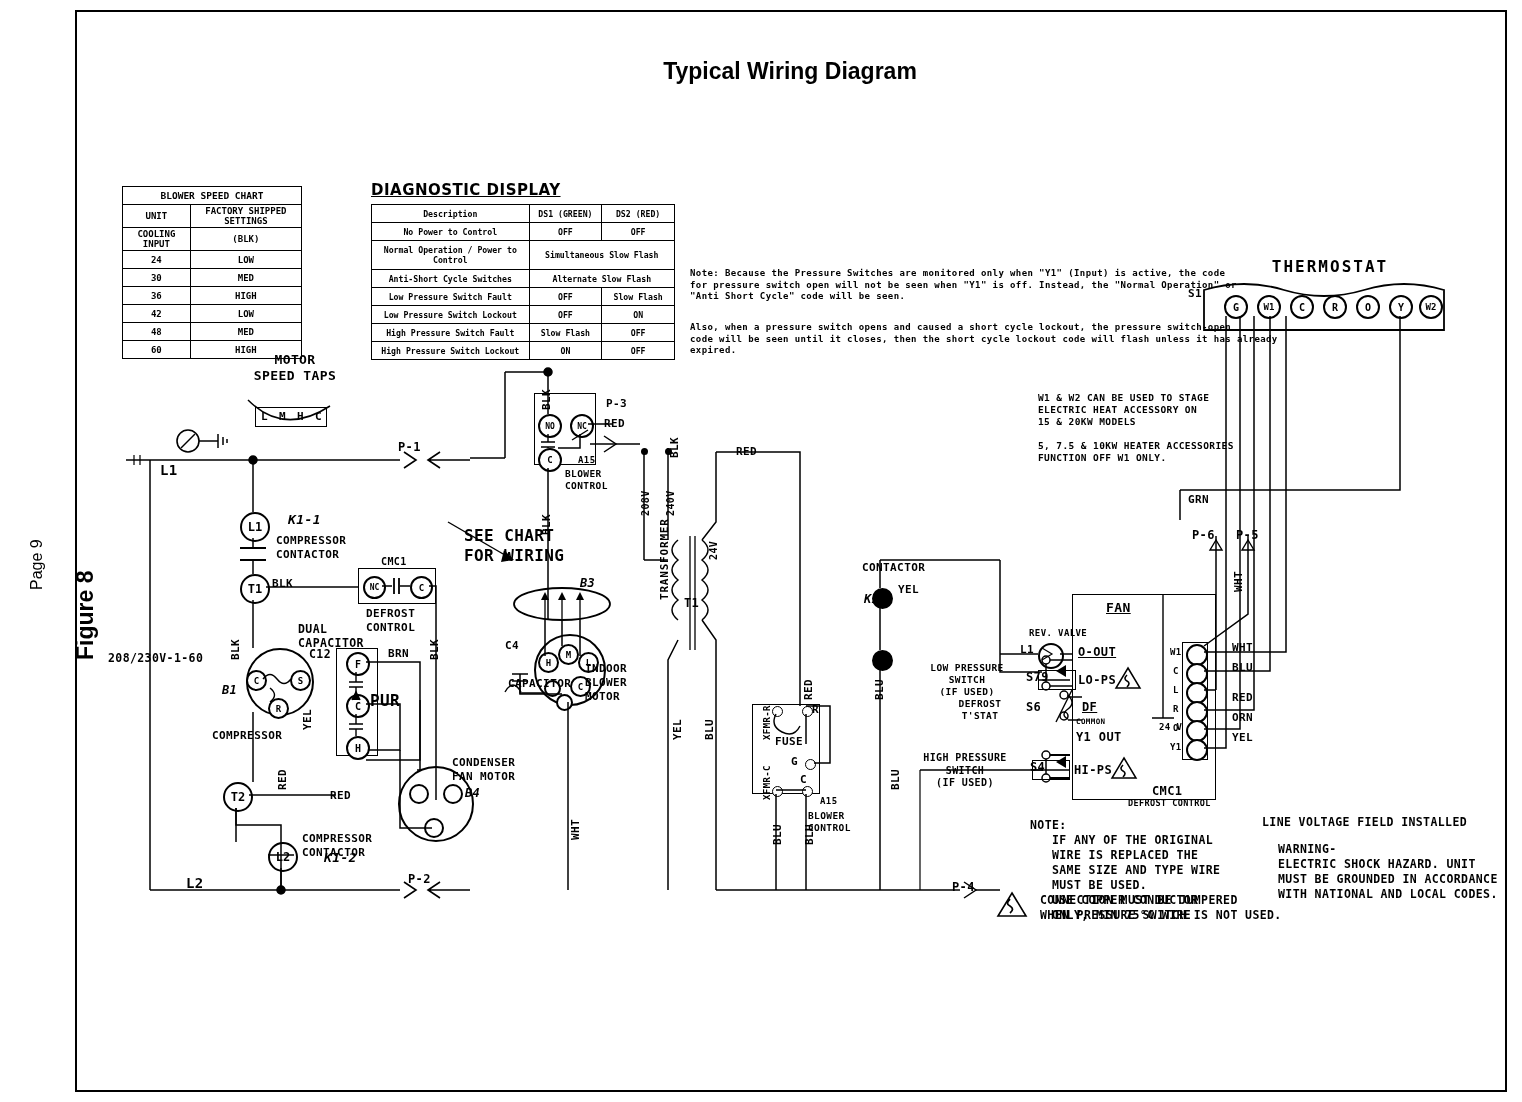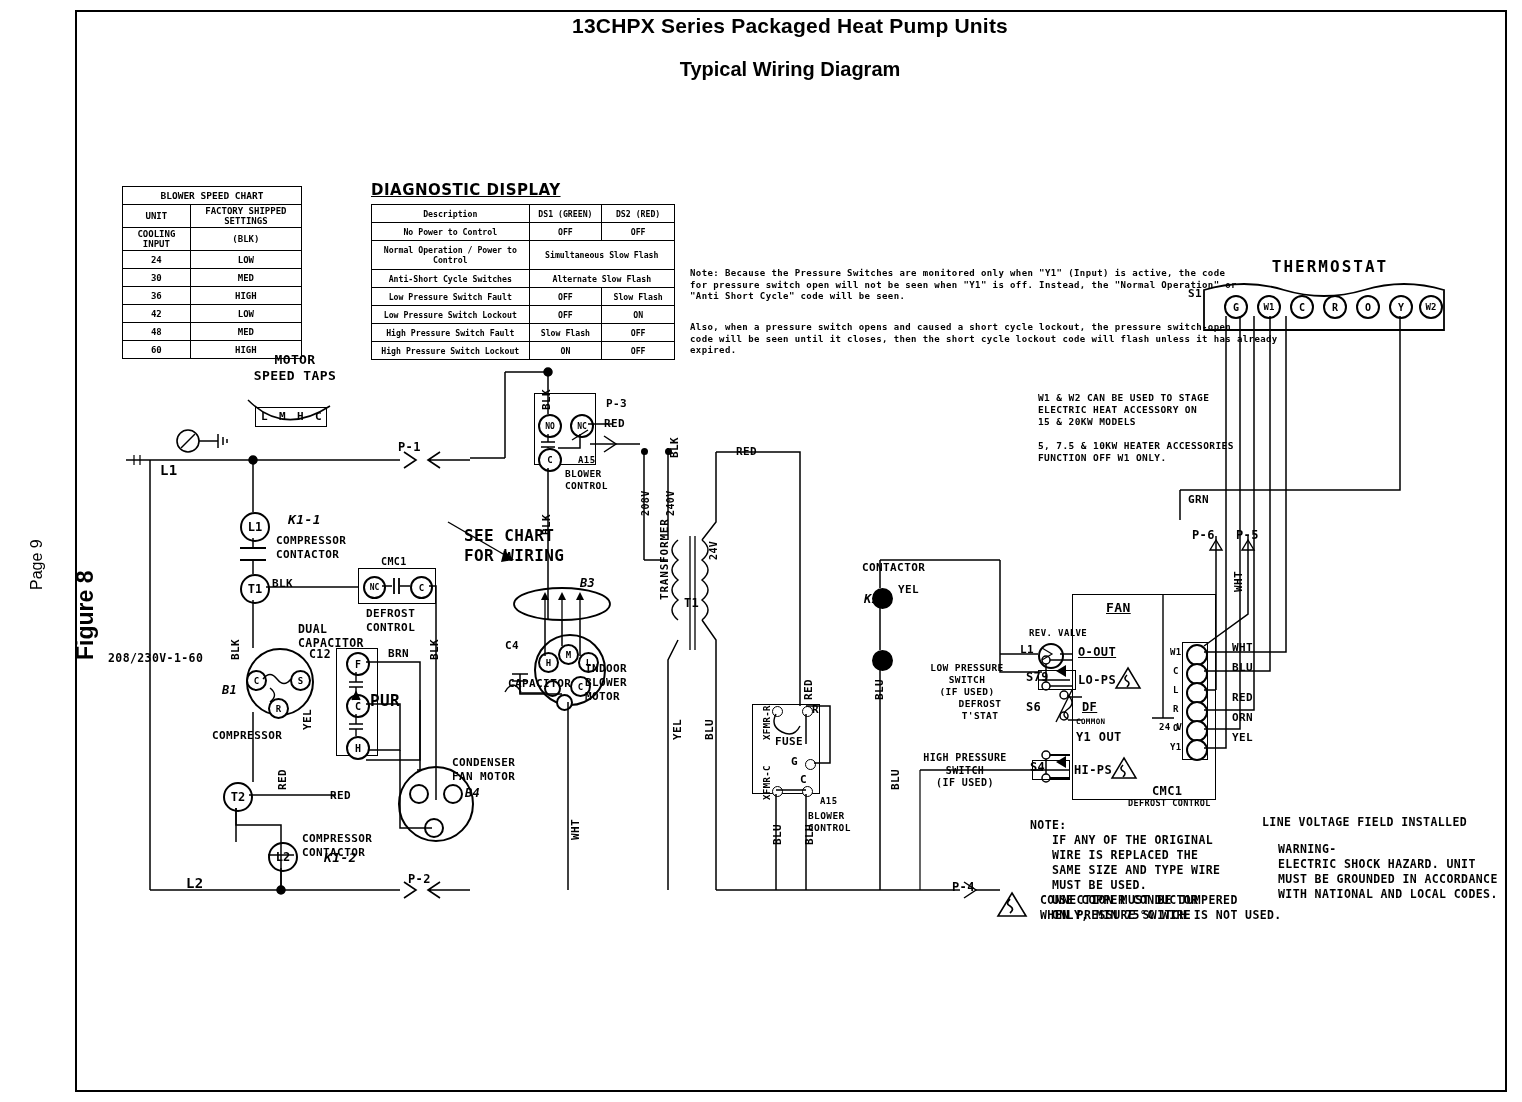--- a/index.html
+++ b/index.html
@@ -1,21 +1,21 @@
 <!DOCTYPE html>
 <html><head>
 <meta charset="utf-8">
 <style>
   html,body{margin:0;padding:0;background:#fff;}
   body{width:1522px;height:1102px;position:relative;font-family:"Liberation Sans",sans-serif;color:#000;overflow:hidden;}
   .page{position:absolute;inset:0;}
   .border-box{position:absolute;left:75px;top:10px;width:1432px;height:1082px;border:2.5px solid #000;box-sizing:border-box;}
   .ttl{position:absolute;text-align:center;font-weight:bold;}
   #title-main{left:400px;top:14px;width:780px;font-size:21px;letter-spacing:.2px;}
-  #title-sub{left:400px;top:58px;width:780px;font-size:20px;}
+  #title-sub{left:400px;top:58px;width:780px;font-size:23px;}
   .vlabel{position:absolute;transform-origin:0 0;white-space:nowrap;}
   #figure-label{left:72px;top:660px;transform:rotate(-90deg);font-size:23px;font-weight:bold;}
   #page-label{left:28px;top:590px;transform:rotate(-90deg);font-size:16px;}
 
   
   .sch{position:absolute;font-family:"DejaVu Sans Mono",monospace;font-size:11px;line-height:1.18;white-space:pre;letter-spacing:.4px;}
   .sch.b{font-weight:bold;}
   .sch.c{text-align:center;}
   .rot{transform-origin:0 0;transform:rotate(-90deg);}
 
@@ -40,21 +40,20 @@
   .box.thin{border-width:1.2px;}
   .dot{position:absolute;width:7px;height:7px;border-radius:50%;background:#000;}
 </style>
 </head>
 <body>
 
 <div class="page">
 
   <div class="border-box"></div>
 
-  <div class="ttl" id="title-main">13CHPX Series Packaged Heat Pump Units</div>
   <div class="ttl" id="title-sub">Typical Wiring Diagram</div>
   <div class="vlabel" id="figure-label">Figure 8</div>
   <div class="vlabel" id="page-label">Page 9</div>
 
   <table class="tbl" id="blower-chart">
     <tbody>
         <tr>
           <td class="hdr" colspan="2">BLOWER SPEED CHART</td>
         </tr>
     <tr>

